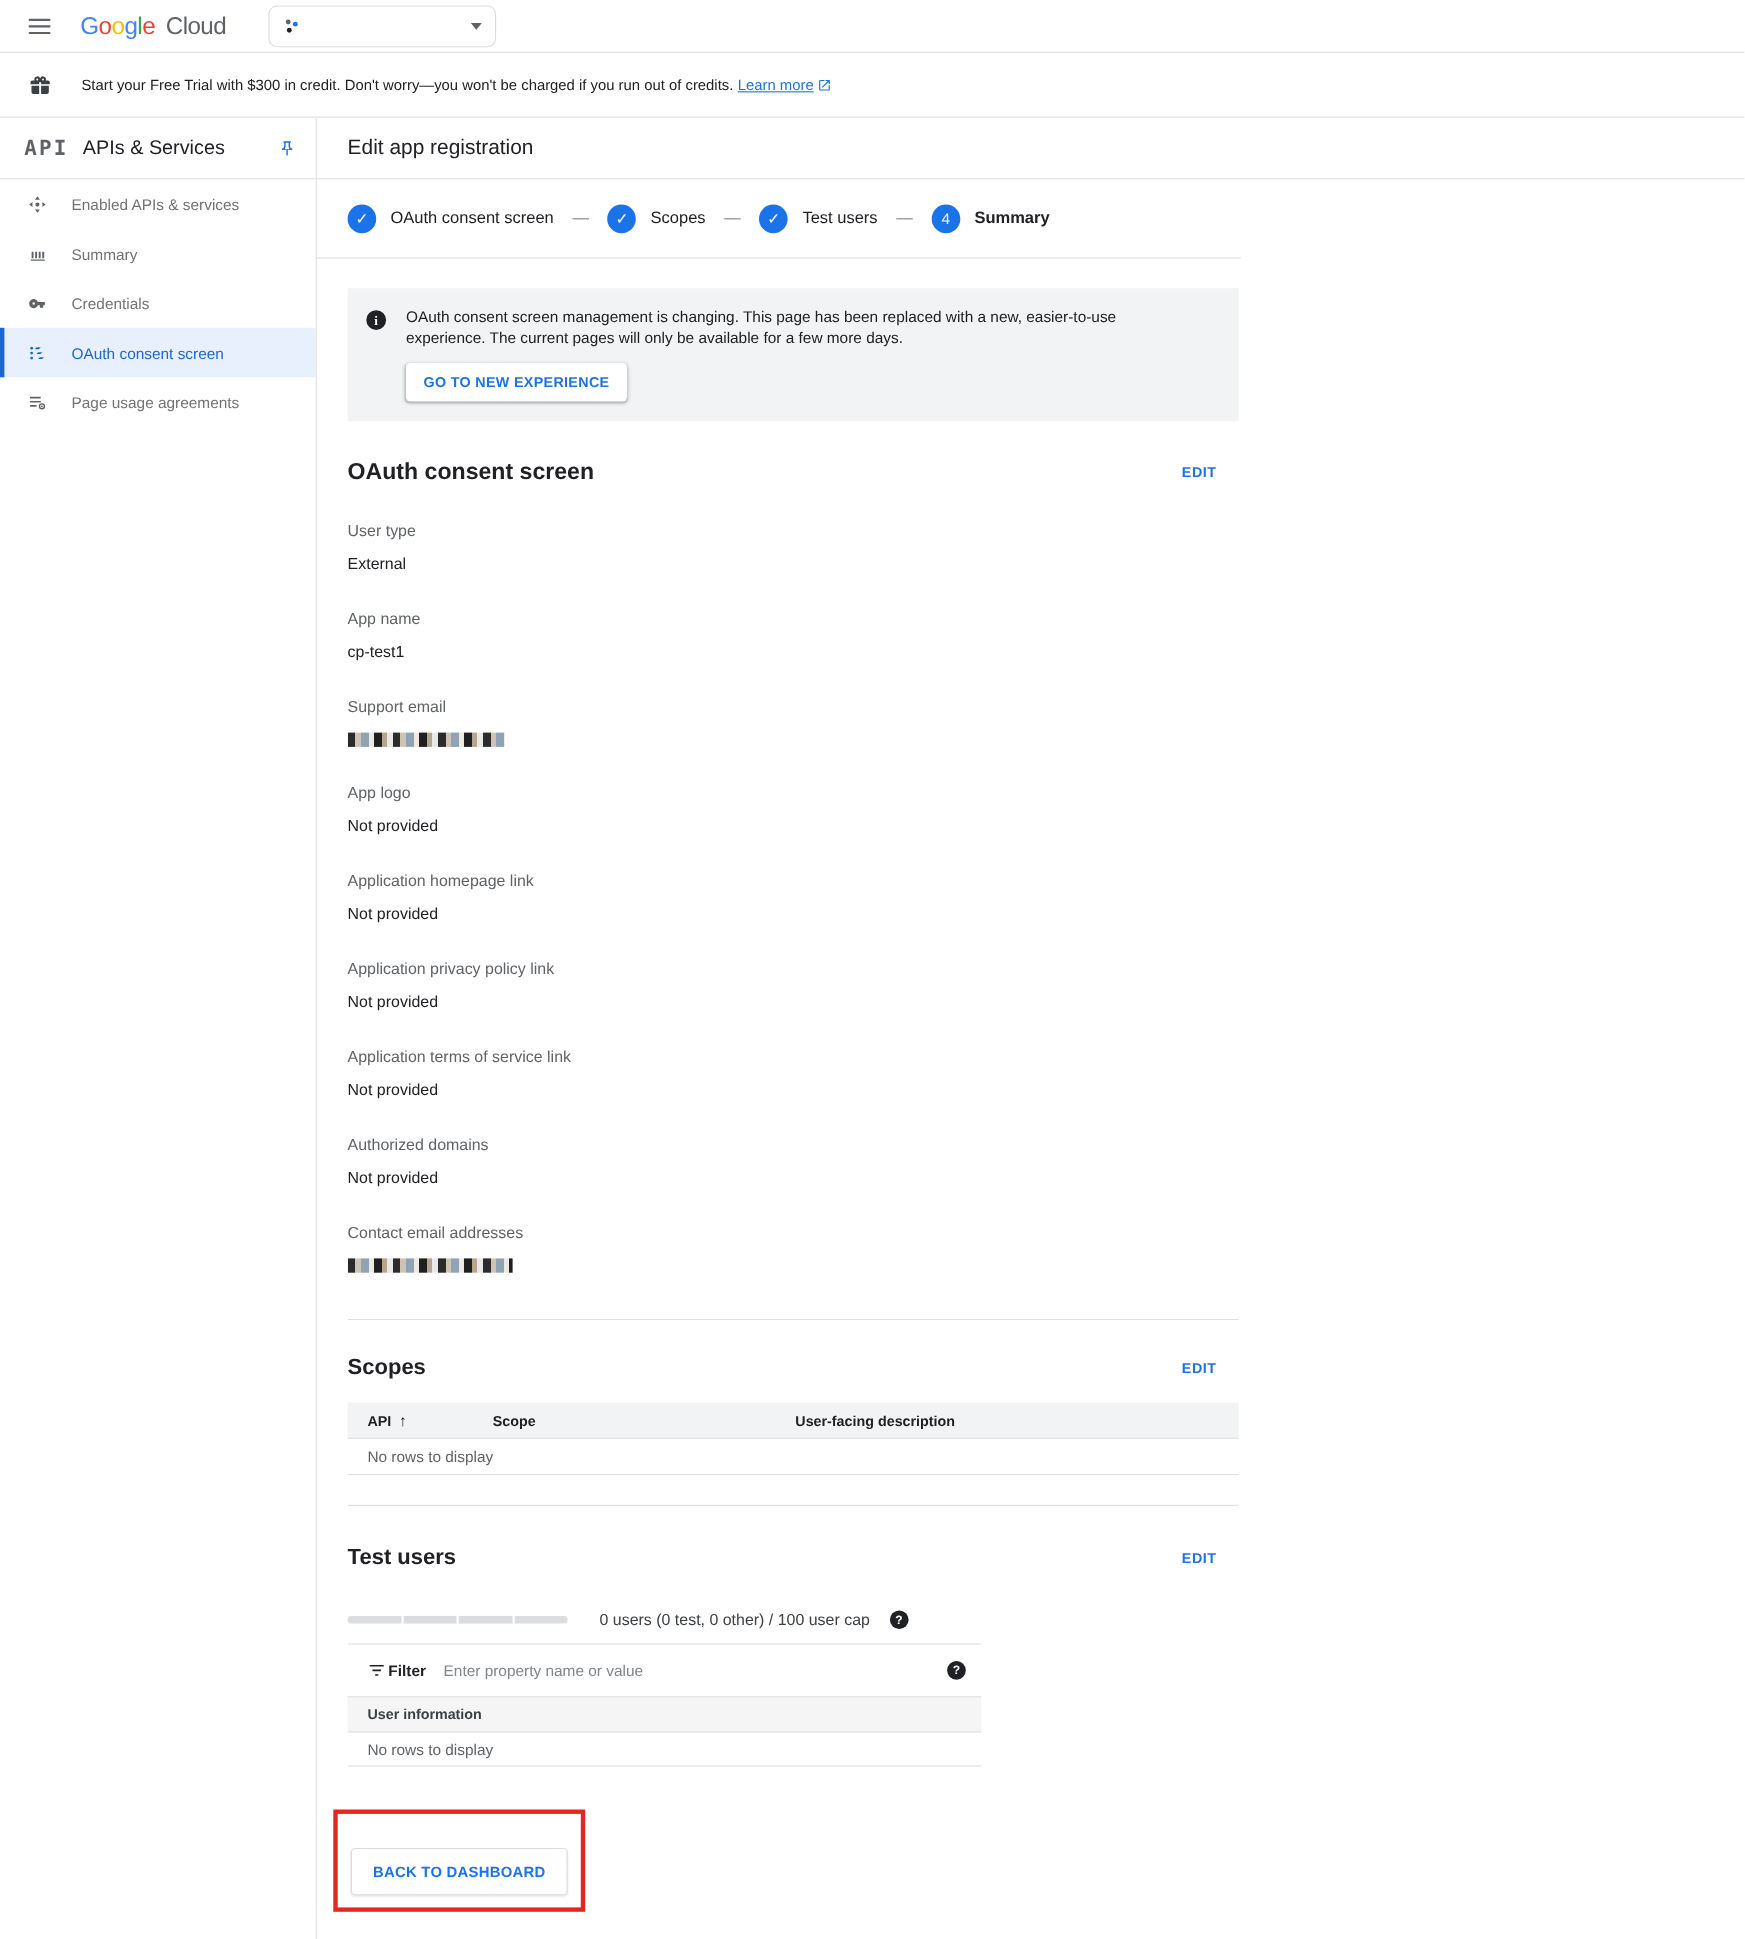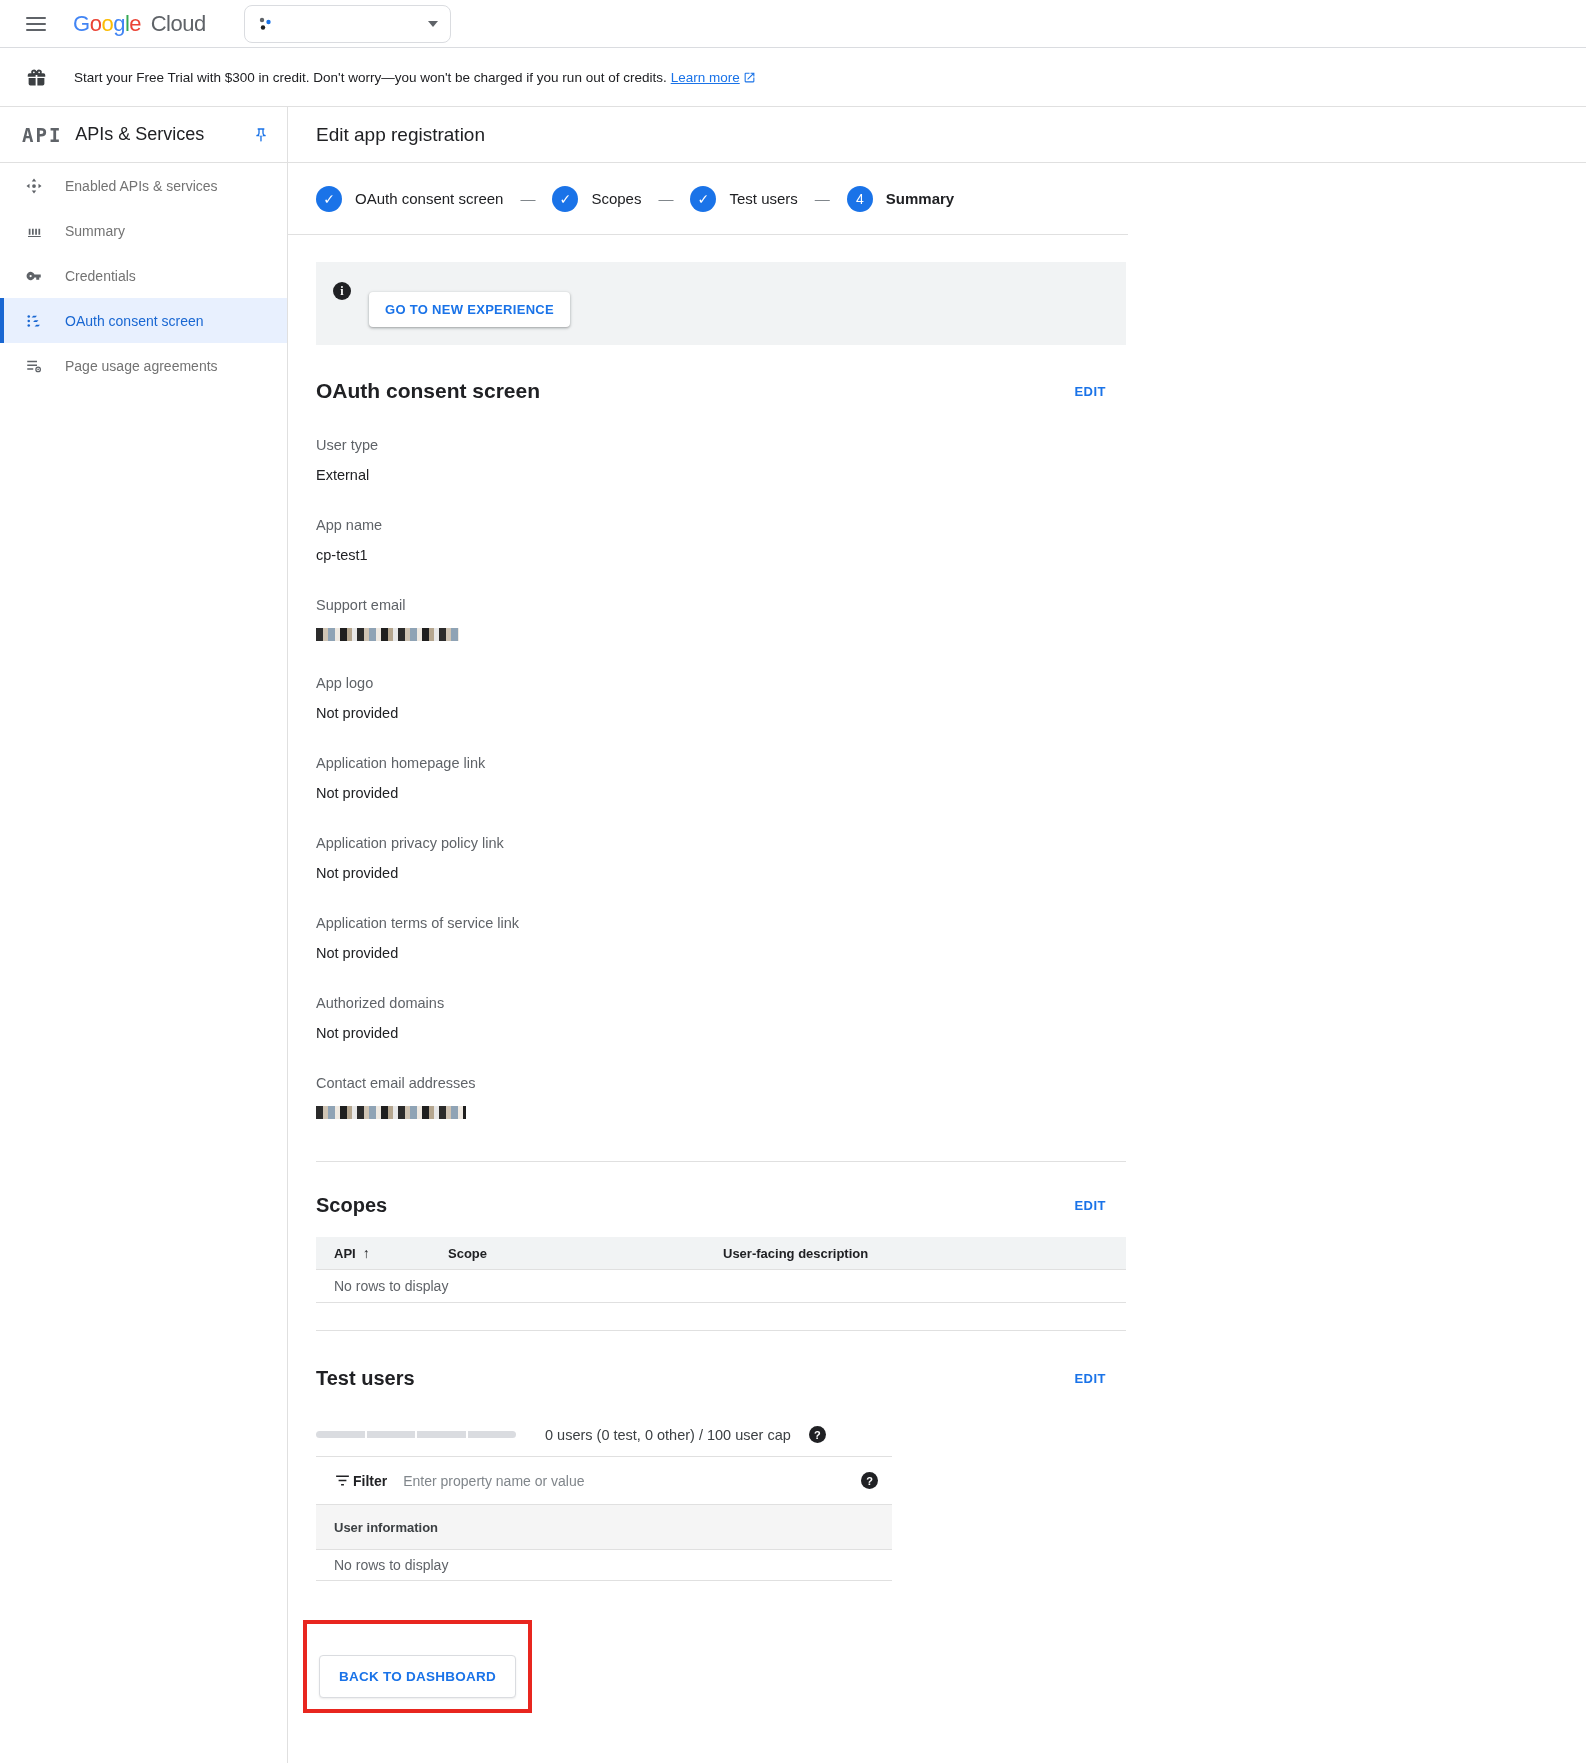--- a/index.html
+++ b/index.html
@@ -75,21 +75,21 @@
   .progress span { height:7px; background:#dadce0; flex:1; margin-right:2px; }
   .progress span:first-child { border-radius:4px 0 0 4px; }
   .progress span:last-child { border-radius:0 4px 4px 0; margin-right:0; }
   .usage-text { margin-left:29px; font-size:14.5px; color:#3c4043; }
   .help-icon { width:17px; height:17px; border-radius:50%; background:#202124; color:#fff; font-size:11px; font-weight:bold; display:inline-flex; align-items:center; justify-content:center; margin-left:18px; flex:none; cursor:pointer; }
   .filter-area { width:576px; margin-top:13px; border-top:1px solid #e0e0e0; }
   .filter-row { height:47px; display:flex; align-items:center; padding:0 14px 0 18px; }
   .filter-label { font-weight:bold; font-size:14px; margin-left:2px; }
   .filter-input { border:none; outline:none; background:transparent; margin-left:16px; flex:1; font-size:14px; color:#202124; font-family:inherit; }
   .filter-input::placeholder { color:#80868b; }
-  .ui-head { background:#f5f5f5; border-top:1px solid #e0e0e0; border-bottom:1px solid #e0e0e0; height:46px; display:flex; align-items:center; padding-left:18px; font-size:13px; font-weight:bold; color:#3c4043; }
+  .ui-head { background:#f5f5f5; border-top:1px solid #e0e0e0; border-bottom:1px solid #e0e0e0; height:33px; display:flex; align-items:center; padding-left:18px; font-size:13px; font-weight:bold; color:#3c4043; }
   .ui-empty { height:31px; display:flex; align-items:center; padding-left:18px; color:#5f6368; font-size:14px; border-bottom:1px solid #e0e0e0; }
   
   .back-wrap { display:inline-block; margin:39px 0 0 -13px; border:4px solid #e8261f; padding:11px 12px; }
   .back-btn { background:#fff; border:1px solid #dadce0; border-radius:4px; color:#1a73e8; font-weight:bold; font-size:13.5px; letter-spacing:0.25px; padding:13px 19px; cursor:pointer; box-shadow:0 1px 2px rgba(0,0,0,.08); font-family:inherit;margin-top:20px; }
   svg { display:block; }
 </style>
 </head>
 <body>
 
 <div class="topbar">
@@ -211,20 +211,21 @@
         <span class="step-circle">4</span>
         <span class="step-label">Summary</span>
       </div>
     </div>
 
     <div class="content-inner">
       
       <div class="notice">
         <span class="notice-icon">i</span>
         <div>
+          <div class="notice-text" style="max-width:680px;">OAuth consent screen management is changing. This page has been replaced with a new, easier-to-use experience. The current pages will only be available for a few more days.</div>
           <button class="notice-btn">GO TO NEW EXPERIENCE</button>
         </div>
       </div>
 
       
       <div class="section-head first">
         <span class="h-consent">OAuth consent screen</span>
         <a class="edit-link">EDIT</a>
       </div>
 

